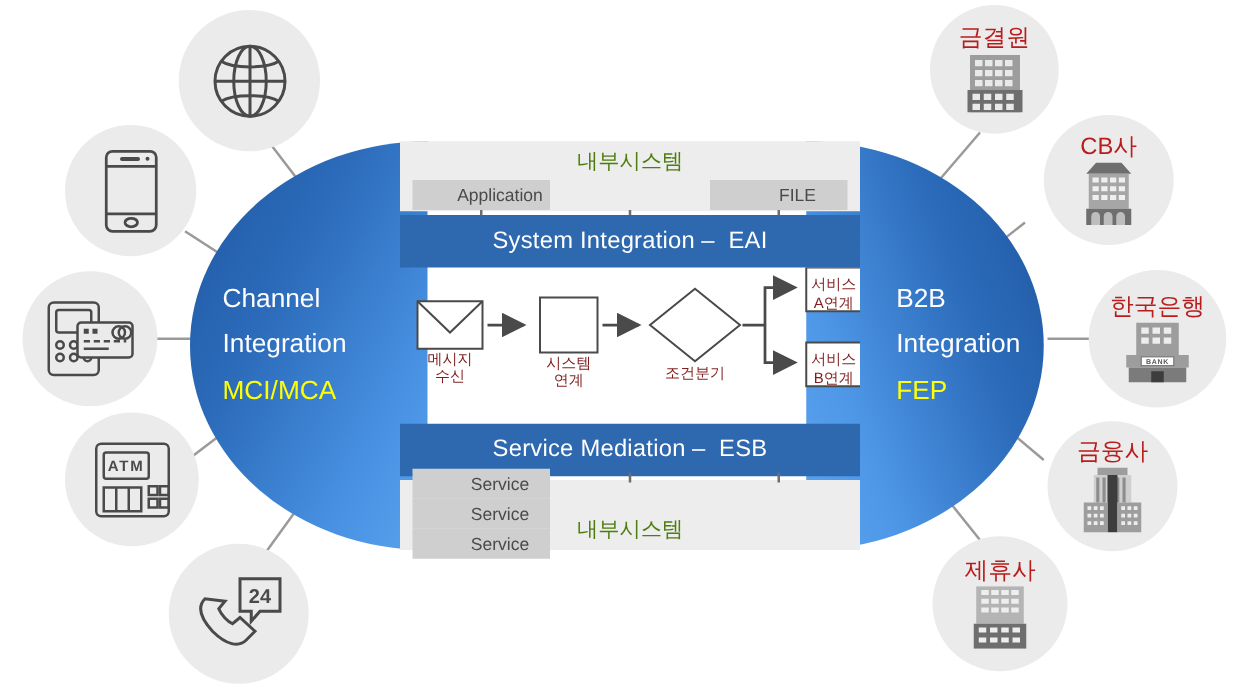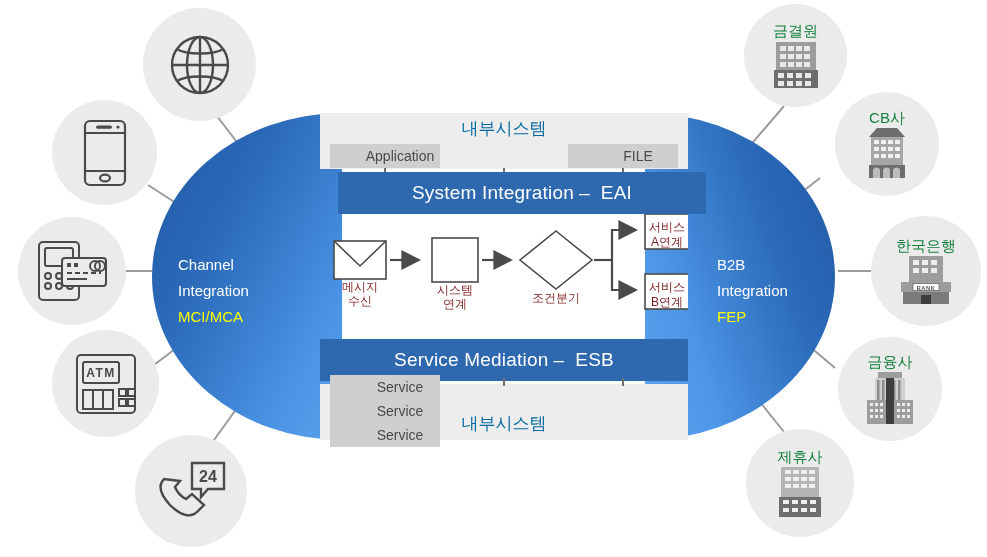--- a/index.html
+++ b/index.html
@@ -12,59 +12,59 @@
 
   
   .lines{position:absolute;left:0;top:0;width:987px;height:557px;pointer-events:none;}
 
   
   .bubble{
     position:absolute;border-radius:50%;background:#ebebeb;
     display:flex;flex-direction:column;align-items:center;justify-content:center;
   }
   .bubble .lbl{
-    color:#15803d;font-size:15px;line-height:1.1;margin-bottom:2px;white-space:nowrap;
+    color:#b91c1c;font-size:19px;line-height:1.1;margin-bottom:2px;white-space:nowrap;
   }
   .bubble svg{display:block;}
 
   
   .cap-left,.cap-right{position:absolute;top:113px;height:327px;}
   .cap-left{left:152px;width:190px;
     border-radius:190px 0 0 190px/163.5px 0 0 163.5px;
     background:linear-gradient(118deg,#1f56a0 0%,#2c6cbb 38%,#4a93e4 78%,#5aa2ec 100%);}
   .cap-right{left:645px;width:190px;
     border-radius:0 190px 190px 0/0 163.5px 163.5px 0;
     background:linear-gradient(250deg,#1f56a0 0%,#2c6cbb 36%,#4f98e8 76%,#5ba3ed 100%);}
 
   .cap-text{position:absolute;top:50%;transform:translateY(-50%);
-    line-height:1.75;font-size:15px;color:#ffffff;white-space:nowrap;margin-top:14px;}
+    line-height:1.75;font-size:21px;color:#ffffff;white-space:nowrap;}
   .cap-left .cap-text{left:26px;}
   .cap-right .cap-text{left:72px;}
   .cap-text .accent{color:#ffff00;}
 
   
   .centre{position:absolute;left:320px;top:113px;width:368px;height:327px;}
 
   .sysbar{
     position:absolute;left:0;width:368px;height:42px;background:#2e68ae;
     color:#ffffff;font-size:19px;display:flex;align-items:center;justify-content:center;
     letter-spacing:.2px;
   }
   .sysbar .accent{color:#ffffff;margin-left:6px;}
   .sysbar .dash{margin:0 5px;}
-  #eai-bar{top:59px;margin-left:18px;}
+  #eai-bar{top:59px;}
   #esb-bar{top:226px;}
 
   .greypanel{position:absolute;left:0;width:368px;background:#ededed;}
   #panel-top{top:0px;height:56px;}
   #panel-bottom{top:271px;height:56px;}
 
   .panel-caption{
     position:absolute;left:0;width:368px;text-align:center;
-    font-size:17px;color:#0369a1;
+    font-size:17px;color:#4d7c0f;
   }
   #cap-top{top:4px;}
   #cap-bottom{top:299px;}
 
   .chiprow{position:absolute;left:10px;width:348px;display:flex;justify-content:space-between;}
   #chips-top{top:31px;}
   #chips-bottom{top:262px;flex-direction:column;}
   .chip{
     width:110px;height:24px;background:#cfcfcf;color:#4a4a4a;font-size:14px;
     display:flex;align-items:center;justify-content:center;padding-left:30px;

